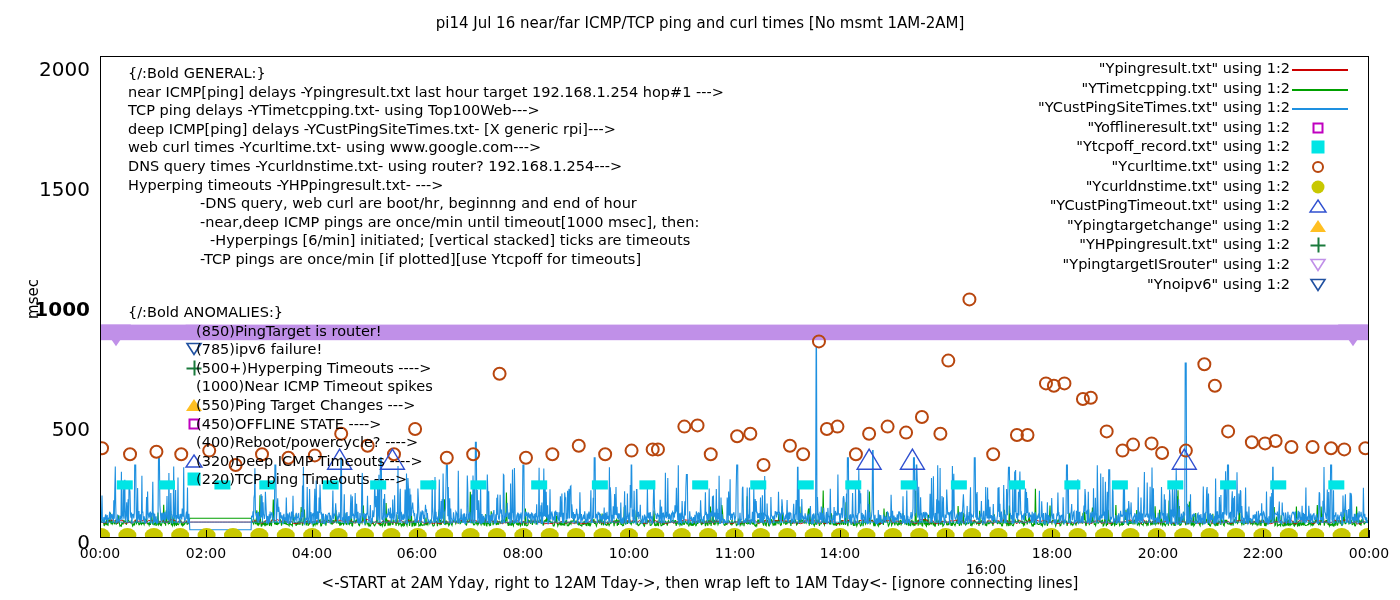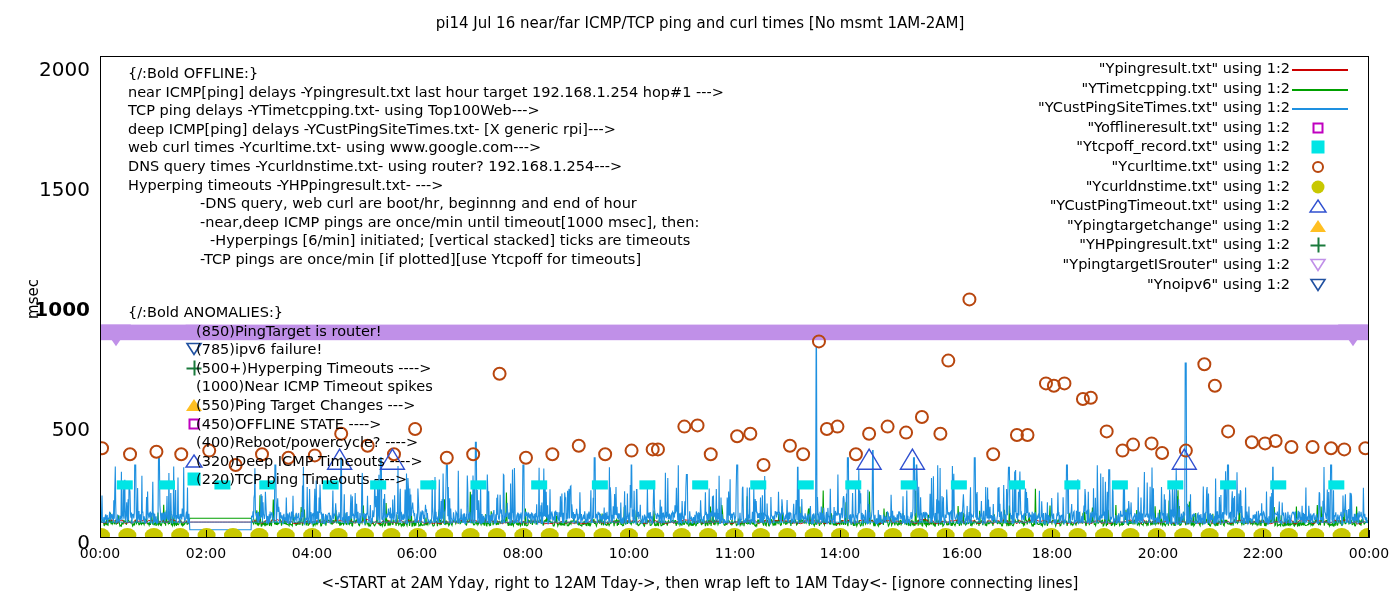--- a/index.html
+++ b/index.html
@@ -262,30 +262,30 @@
   <div class="xtick-mark" style="left:1369px;"></div>
 
   <div class="xtick-label" style="left:60px;">00:00</div>
   <div class="xtick-label" style="left:166px;">02:00</div>
   <div class="xtick-label" style="left:272px;">04:00</div>
   <div class="xtick-label" style="left:377px;">06:00</div>
   <div class="xtick-label" style="left:483px;">08:00</div>
   <div class="xtick-label" style="left:589px;">10:00</div>
   <div class="xtick-label" style="left:695px;">11:00</div>
   <div class="xtick-label" style="left:800px;">14:00</div>
-  <div class="xtick-label" style="left:922px;">16:00</div>
+  <div class="xtick-label" style="left:946px;margin-top:16px;">16:00</div>
   <div class="xtick-label" style="left:1012px;">18:00</div>
   <div class="xtick-label" style="left:1118px;">20:00</div>
   <div class="xtick-label" style="left:1223px;">22:00</div>
   <div class="xtick-label" style="left:1329px;">00:00</div>
 
   <div id="xcaption">&lt;-START at 2AM Yday, right to 12AM Tday-&gt;, then wrap left to 1AM Tday&lt;- [ignore connecting lines]</div>
 
   <div id="general-block">
-    <div>{/:Bold OFFLINE:}</div>
+    <div>{/:Bold GENERAL:}</div>
     <div>near ICMP[ping] delays -Ypingresult.txt last hour target 192.168.1.254 hop#1 ---&gt;</div>
     <div>TCP ping delays -YTimetcpping.txt- using Top100Web---&gt;</div>
     <div>deep ICMP[ping] delays -YCustPingSiteTimes.txt- [X generic rpi]---&gt;</div>
     <div>web curl times -Ycurltime.txt- using www.google.com---&gt;</div>
     <div>DNS query times -Ycurldnstime.txt- using router? 192.168.1.254---&gt;</div>
     <div>Hyperping timeouts -YHPpingresult.txt- ---&gt;</div>
     <div class="indent1">-DNS query, web curl are boot/hr, beginnng and end of hour</div>
     <div class="indent1">-near,deep ICMP pings are once/min until timeout[1000 msec], then:</div>
     <div class="indent2">-Hyperpings [6/min] initiated; [vertical stacked] ticks are timeouts</div>
     <div class="indent1">-TCP pings are once/min [if plotted][use Ytcpoff for timeouts]</div>

